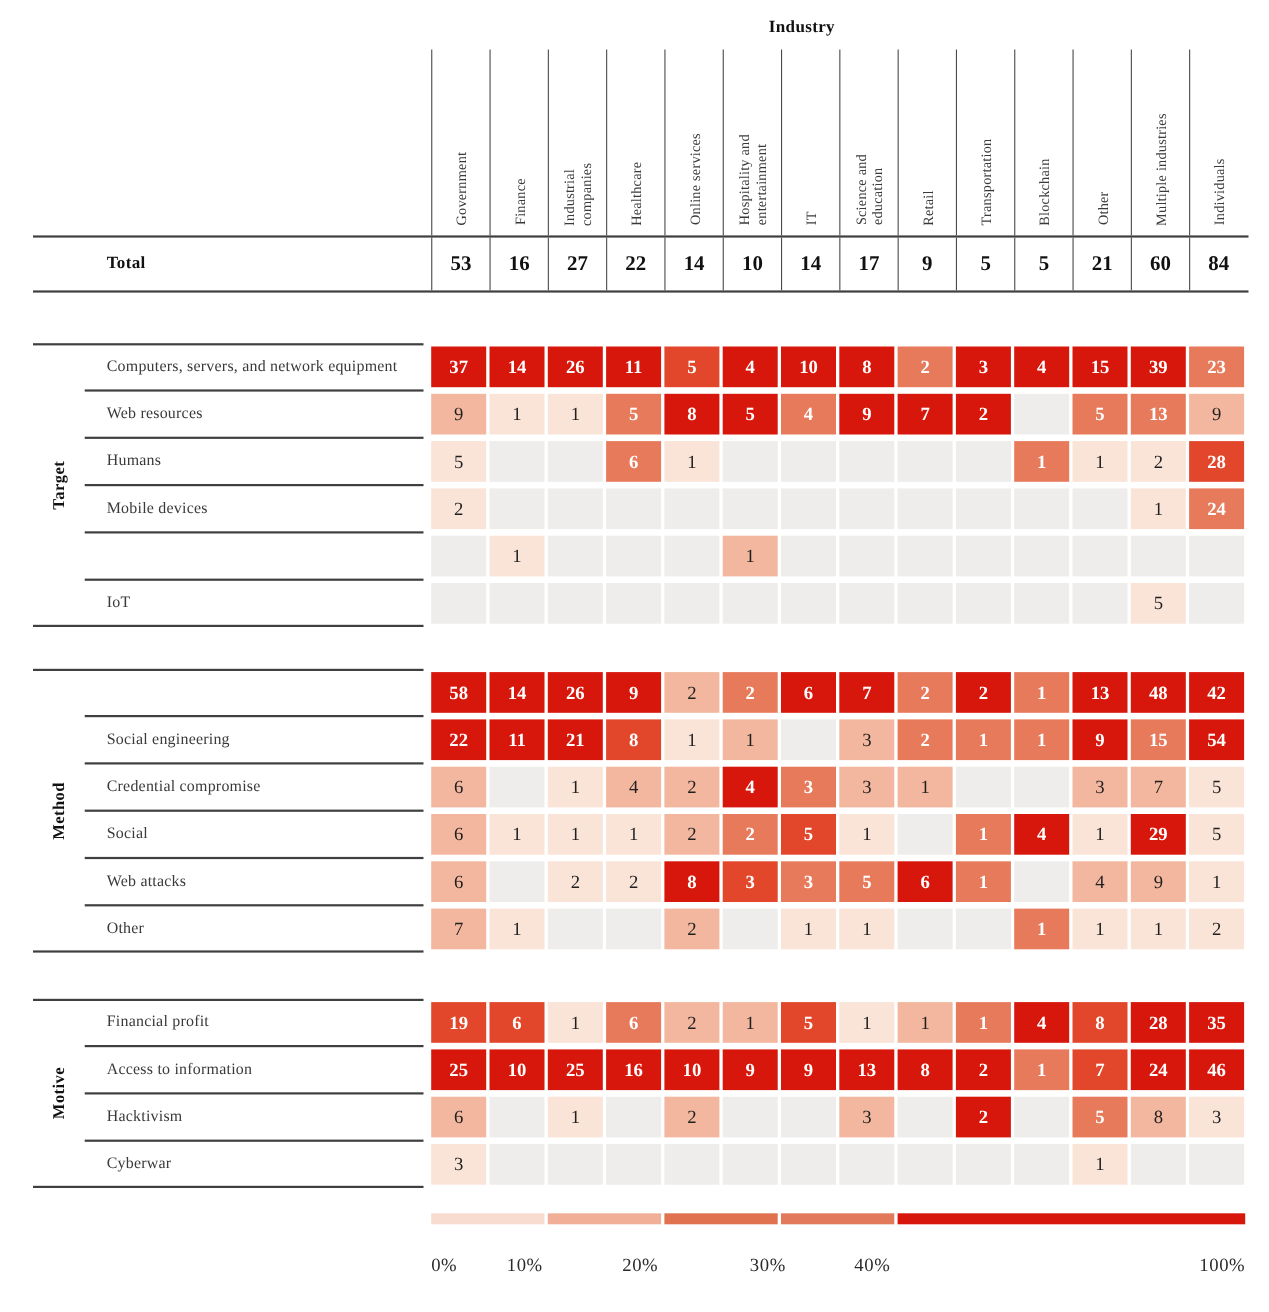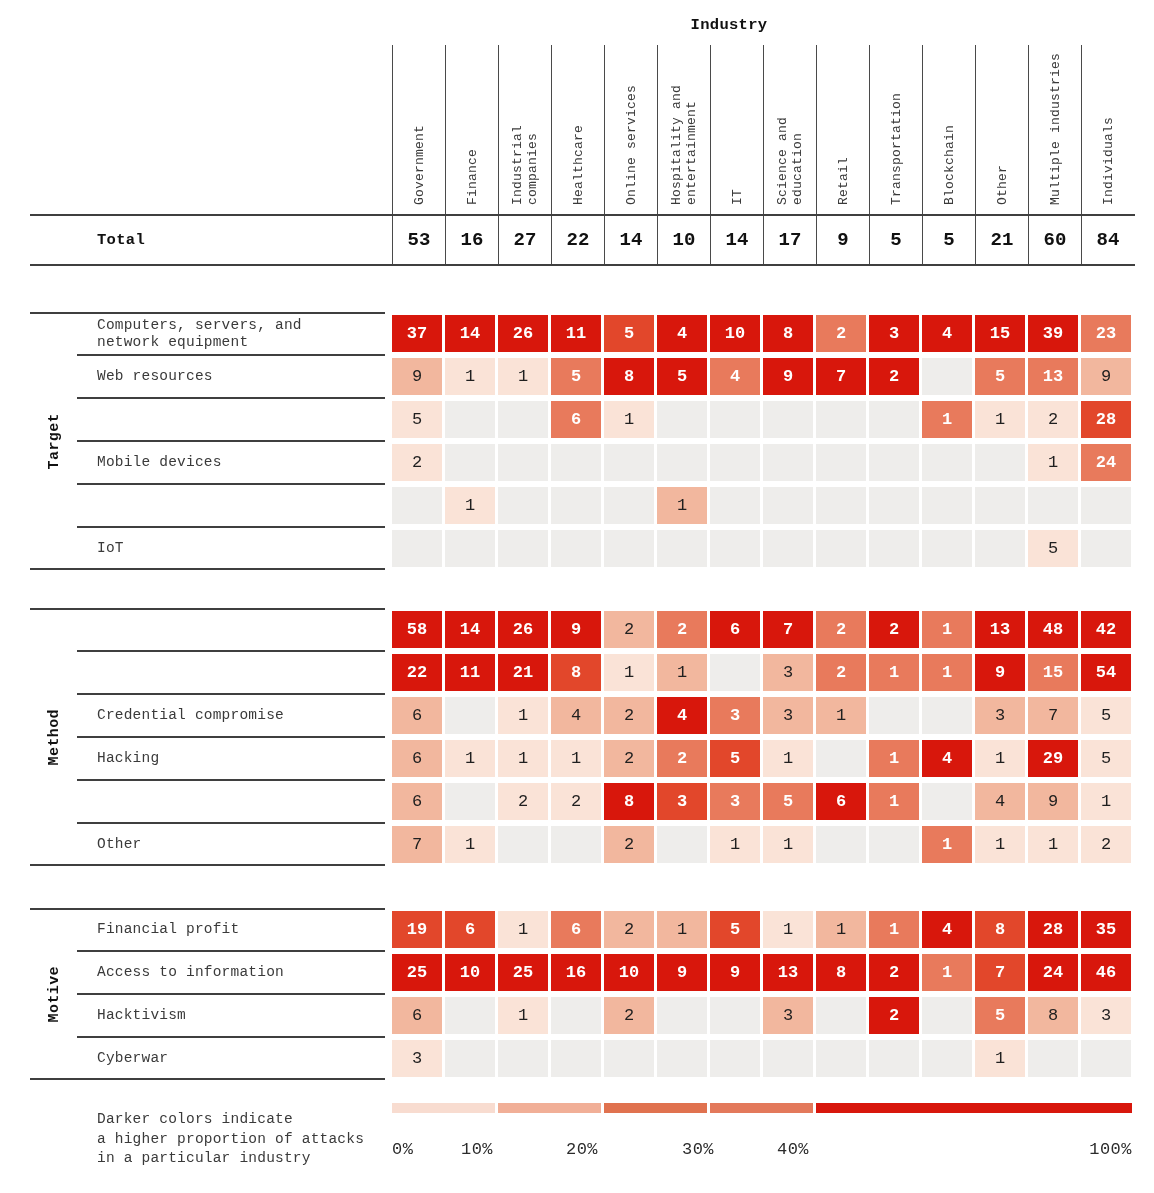--- a/index.html
+++ b/index.html
@@ -1,18 +1,18 @@
 <!DOCTYPE html>
 <html><head>
 <meta charset="utf-8">
 <style>
   html,body{margin:0;padding:0;background:#ffffff;}
   .canvas{
     position:relative;width:1154px;height:1193px;background:#ffffff;overflow:hidden;
-    font-family:Liberation Mono, monospace;color:#1f1f1f;
+    font-family:Liberation Serif, serif;color:#1f1f1f;
   }
   .industry-title{
     position:absolute;left:655px;top:16px;width:148px;text-align:center;
     font-size:15.5px;font-weight:700;color:#111;letter-spacing:.3px;
   }
   .intro{
     position:absolute;left:97px;top:127px;width:300px;
     font-size:15px;line-height:19px;color:#3a3a3a;letter-spacing:.2px;
   }
   .header-cols{position:absolute;left:392px;top:45px;width:742px;height:169px;display:flex;}
@@ -147,20 +147,21 @@
       <div class="section" style="top: 312px; height: 258px;">
         <div class="sec-border top"></div>
         <div class="sec-border bot"></div>
         <div class="sec-label-wrap">
           <span class="sec-label">Target</span>
         </div>
         <div class="row-label" style="top: 0px;">Computers, servers, and network equipment</div>
         <div class="row-sep" style="top: 42px;"></div>
         <div class="row-label" style="top: 43px;">Web resources</div>
         <div class="row-sep" style="top: 85px;"></div>
+        <div class="row-label" style="top: 86px;">Humans</div>
         <div class="row-sep" style="top: 128px;"></div>
         <div class="row-label" style="top: 129px;">Mobile devices</div>
         <div class="row-sep" style="top: 171px;"></div>
         <div class="row-sep" style="top: 214px;"></div>
         <div class="row-label" style="top: 215px;">IoT</div>
         <div class="cells" style="height: 258px;">
           <div class="cell" style="left: 0px; top: 3px; width: 50px; height: 37px; background: rgb(216, 23, 12); color: rgb(255, 255, 255); font-weight: 600;">37</div>
           <div class="cell" style="left: 53px; top: 3px; width: 50px; height: 37px; background: rgb(216, 23, 12); color: rgb(255, 255, 255); font-weight: 600;">14</div>
           <div class="cell" style="left: 106px; top: 3px; width: 50px; height: 37px; background: rgb(216, 23, 12); color: rgb(255, 255, 255); font-weight: 600;">26</div>
           <div class="cell" style="left: 159px; top: 3px; width: 50px; height: 37px; background: rgb(216, 23, 12); color: rgb(255, 255, 255); font-weight: 600;">11</div>
@@ -246,25 +247,27 @@
           <div class="cell" style="left: 689px; top: 218px; width: 50px; height: 37px; background: rgb(238, 237, 235);"></div>
         </div>
       </div>
       <div class="section" style="top: 608px; height: 258px;">
         <div class="sec-border top"></div>
         <div class="sec-border bot"></div>
         <div class="sec-label-wrap">
           <span class="sec-label">Method</span>
         </div>
         <div class="row-sep" style="top: 42px;"></div>
+        <div class="row-label" style="top: 43px;">Social engineering</div>
         <div class="row-sep" style="top: 85px;"></div>
         <div class="row-label" style="top: 86px;">Credential compromise</div>
         <div class="row-sep" style="top: 128px;"></div>
-        <div class="row-label" style="top: 129px;">Hacking</div>
+        <div class="row-label" style="top: 129px;">Social</div>
         <div class="row-sep" style="top: 171px;"></div>
+        <div class="row-label" style="top: 172px;">Web attacks</div>
         <div class="row-sep" style="top: 214px;"></div>
         <div class="row-label" style="top: 215px;">Other</div>
         <div class="cells" style="height: 258px;">
           <div class="cell" style="left: 0px; top: 3px; width: 50px; height: 37px; background: rgb(216, 23, 12); color: rgb(255, 255, 255); font-weight: 600;">58</div>
           <div class="cell" style="left: 53px; top: 3px; width: 50px; height: 37px; background: rgb(216, 23, 12); color: rgb(255, 255, 255); font-weight: 600;">14</div>
           <div class="cell" style="left: 106px; top: 3px; width: 50px; height: 37px; background: rgb(216, 23, 12); color: rgb(255, 255, 255); font-weight: 600;">26</div>
           <div class="cell" style="left: 159px; top: 3px; width: 50px; height: 37px; background: rgb(216, 23, 12); color: rgb(255, 255, 255); font-weight: 600;">9</div>
           <div class="cell" style="left: 212px; top: 3px; width: 50px; height: 37px; background: rgb(242, 183, 158); color: rgb(31, 31, 31); font-weight: 400;">2</div>
           <div class="cell" style="left: 265px; top: 3px; width: 50px; height: 37px; background: rgb(232, 122, 92); color: rgb(255, 255, 255); font-weight: 600;">2</div>
           <div class="cell" style="left: 318px; top: 3px; width: 50px; height: 37px; background: rgb(216, 23, 12); color: rgb(255, 255, 255); font-weight: 600;">6</div>
@@ -414,21 +417,20 @@
           <div class="cell" style="left: 424px; top: 132px; width: 50px; height: 37px; background: rgb(238, 237, 235);"></div>
           <div class="cell" style="left: 477px; top: 132px; width: 50px; height: 37px; background: rgb(238, 237, 235);"></div>
           <div class="cell" style="left: 530px; top: 132px; width: 50px; height: 37px; background: rgb(238, 237, 235);"></div>
           <div class="cell" style="left: 583px; top: 132px; width: 50px; height: 37px; background: rgb(250, 227, 215); color: rgb(31, 31, 31); font-weight: 400;">1</div>
           <div class="cell" style="left: 636px; top: 132px; width: 50px; height: 37px; background: rgb(238, 237, 235);"></div>
           <div class="cell" style="left: 689px; top: 132px; width: 50px; height: 37px; background: rgb(238, 237, 235);"></div>
         </div>
       </div>
     </div>
 
-  <div class="legend-note" id="legend-note"><span>Darker colors indicate</span><br><span>a higher proportion of attacks</span><br><span>in a particular industry</span></div>
   <div class="legend-bar" id="legend-bar">
       <div class="legend-seg" style="left: 0px; width: 103px; background: rgb(248, 220, 208);"></div>
       <div class="legend-seg" style="left: 106px; width: 103px; background: rgb(241, 175, 151);"></div>
       <div class="legend-seg" style="left: 212px; width: 103px; background: rgb(224, 114, 79);"></div>
       <div class="legend-seg" style="left: 318px; width: 103px; background: rgb(227, 121, 91);"></div>
       <div class="legend-seg" style="left: 424px; width: 316px; background: rgb(216, 23, 12);"></div>
     </div>
   <div class="legend-ticks" id="legend-ticks">
       <span class="legend-tick" style="left: 0px;">0%</span>
       <span class="legend-tick" style="left: 85px; transform: translateX(-50%);">10%</span>

